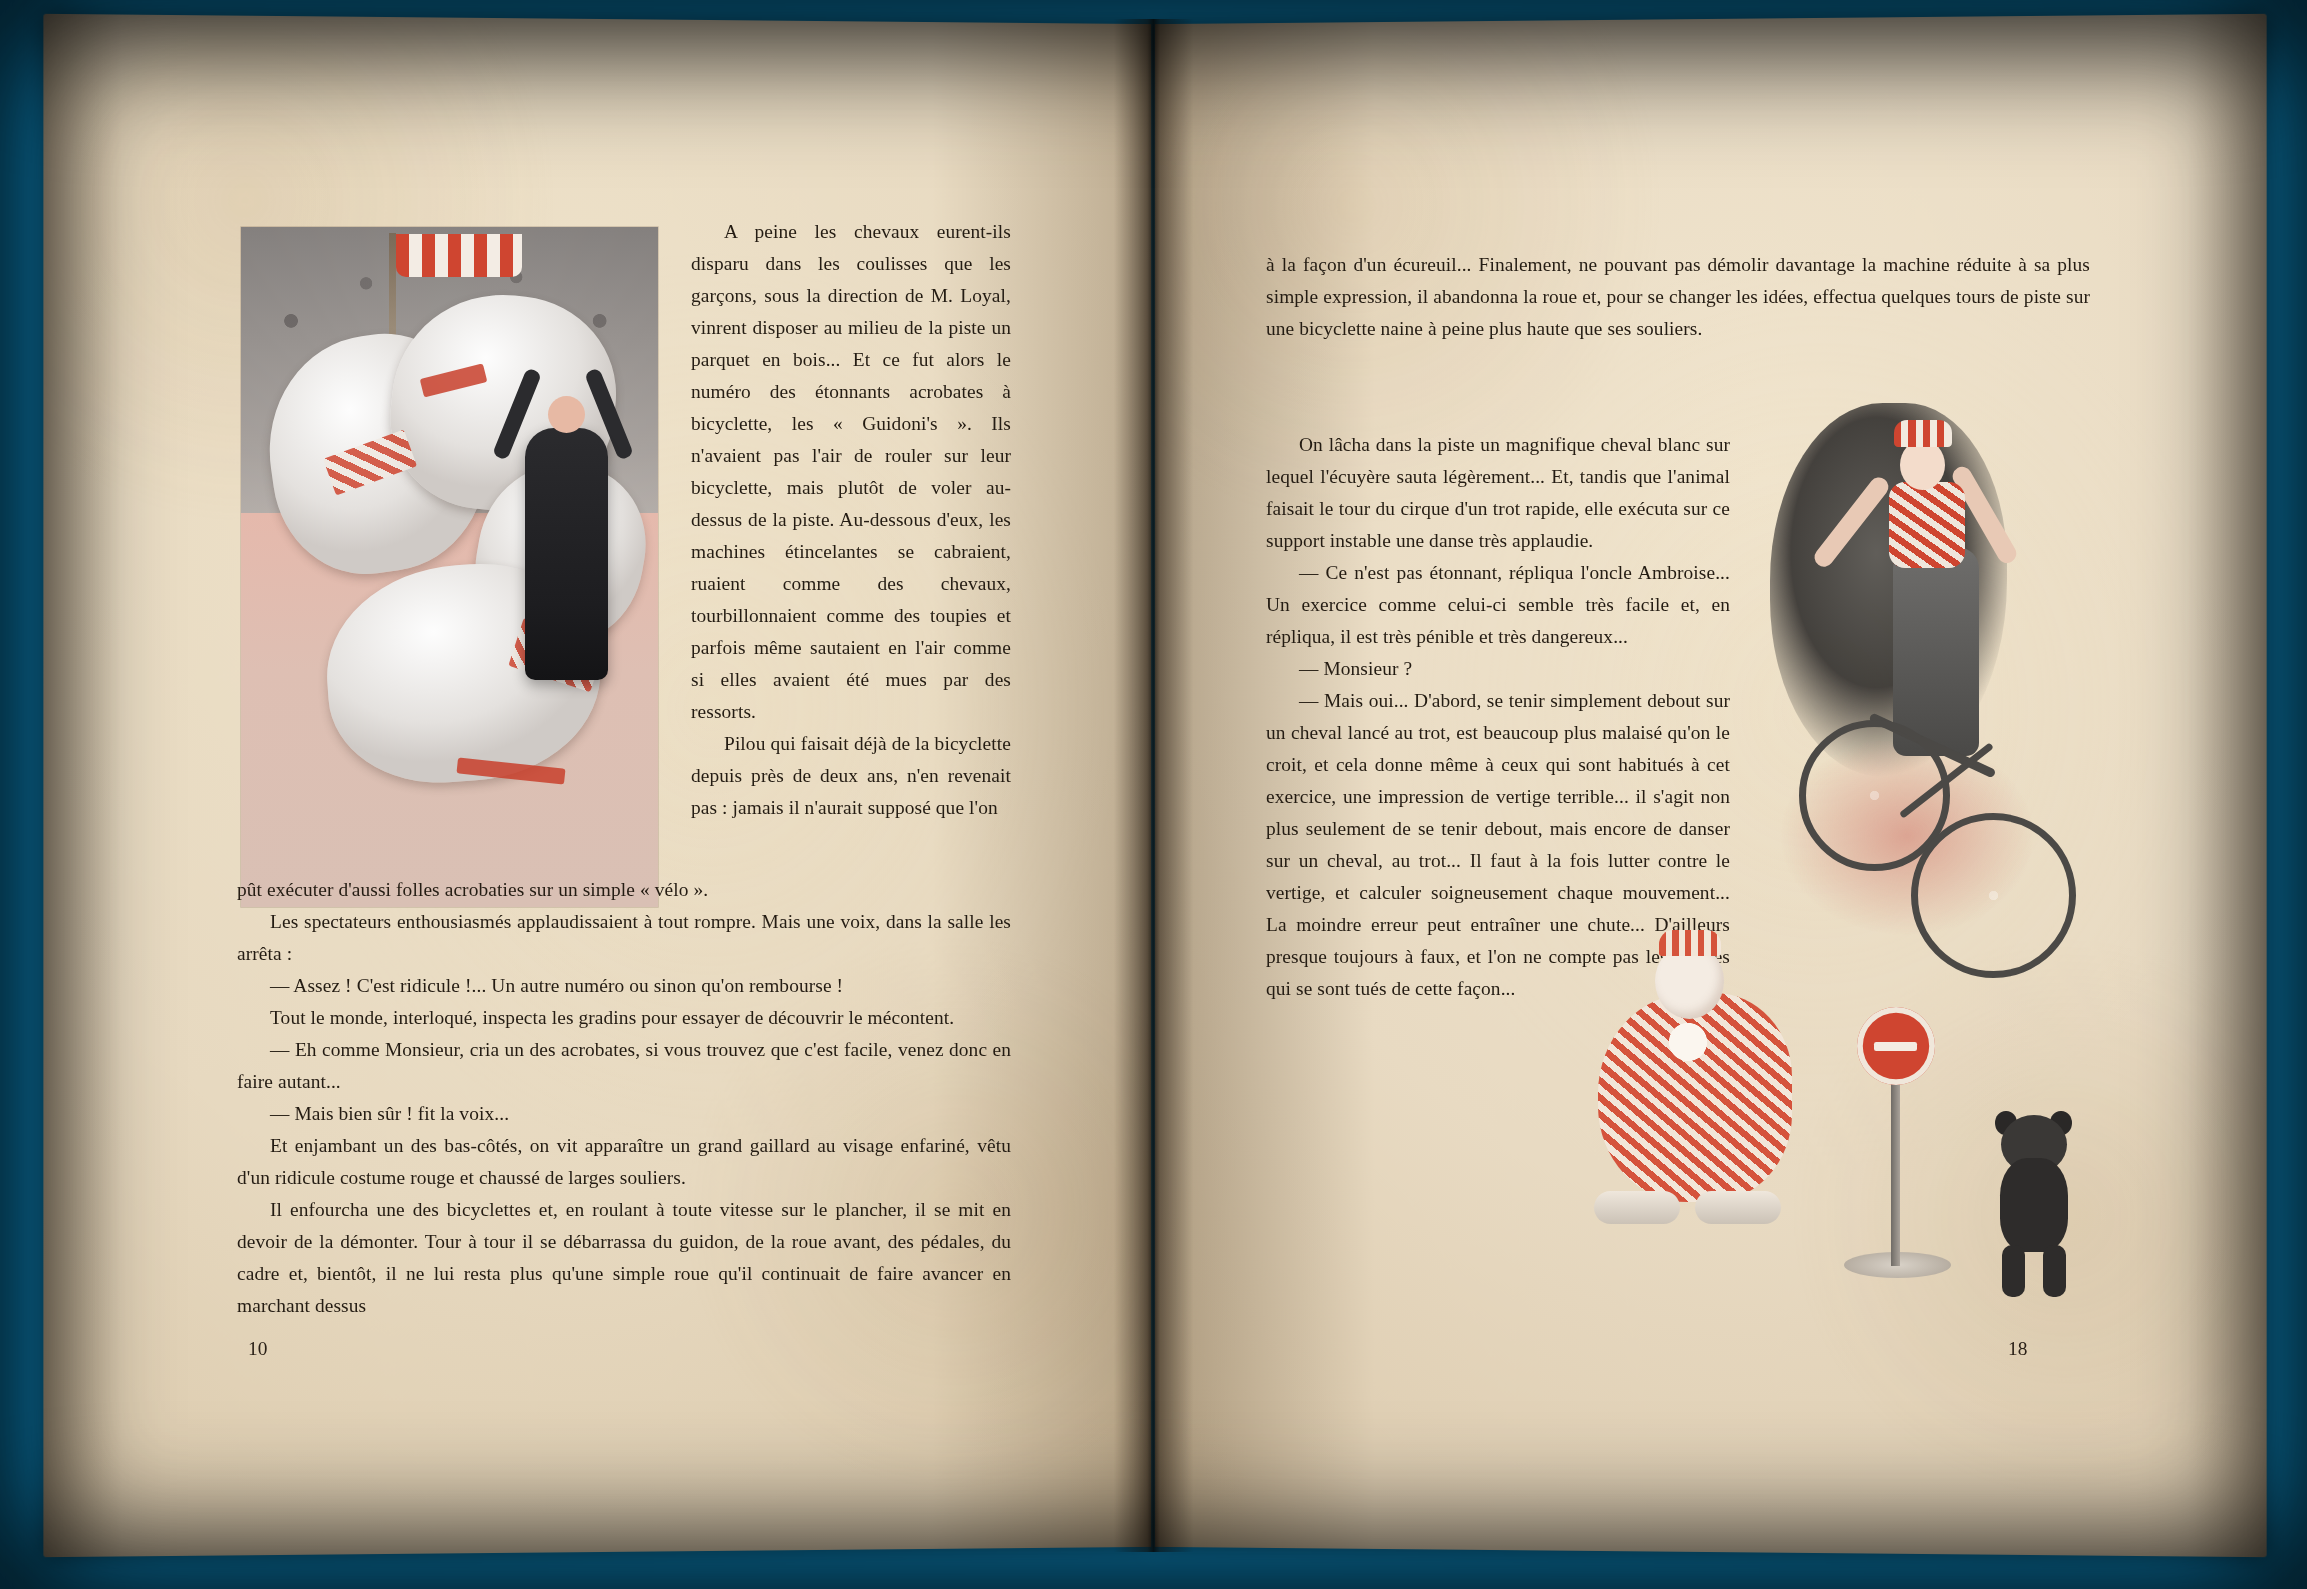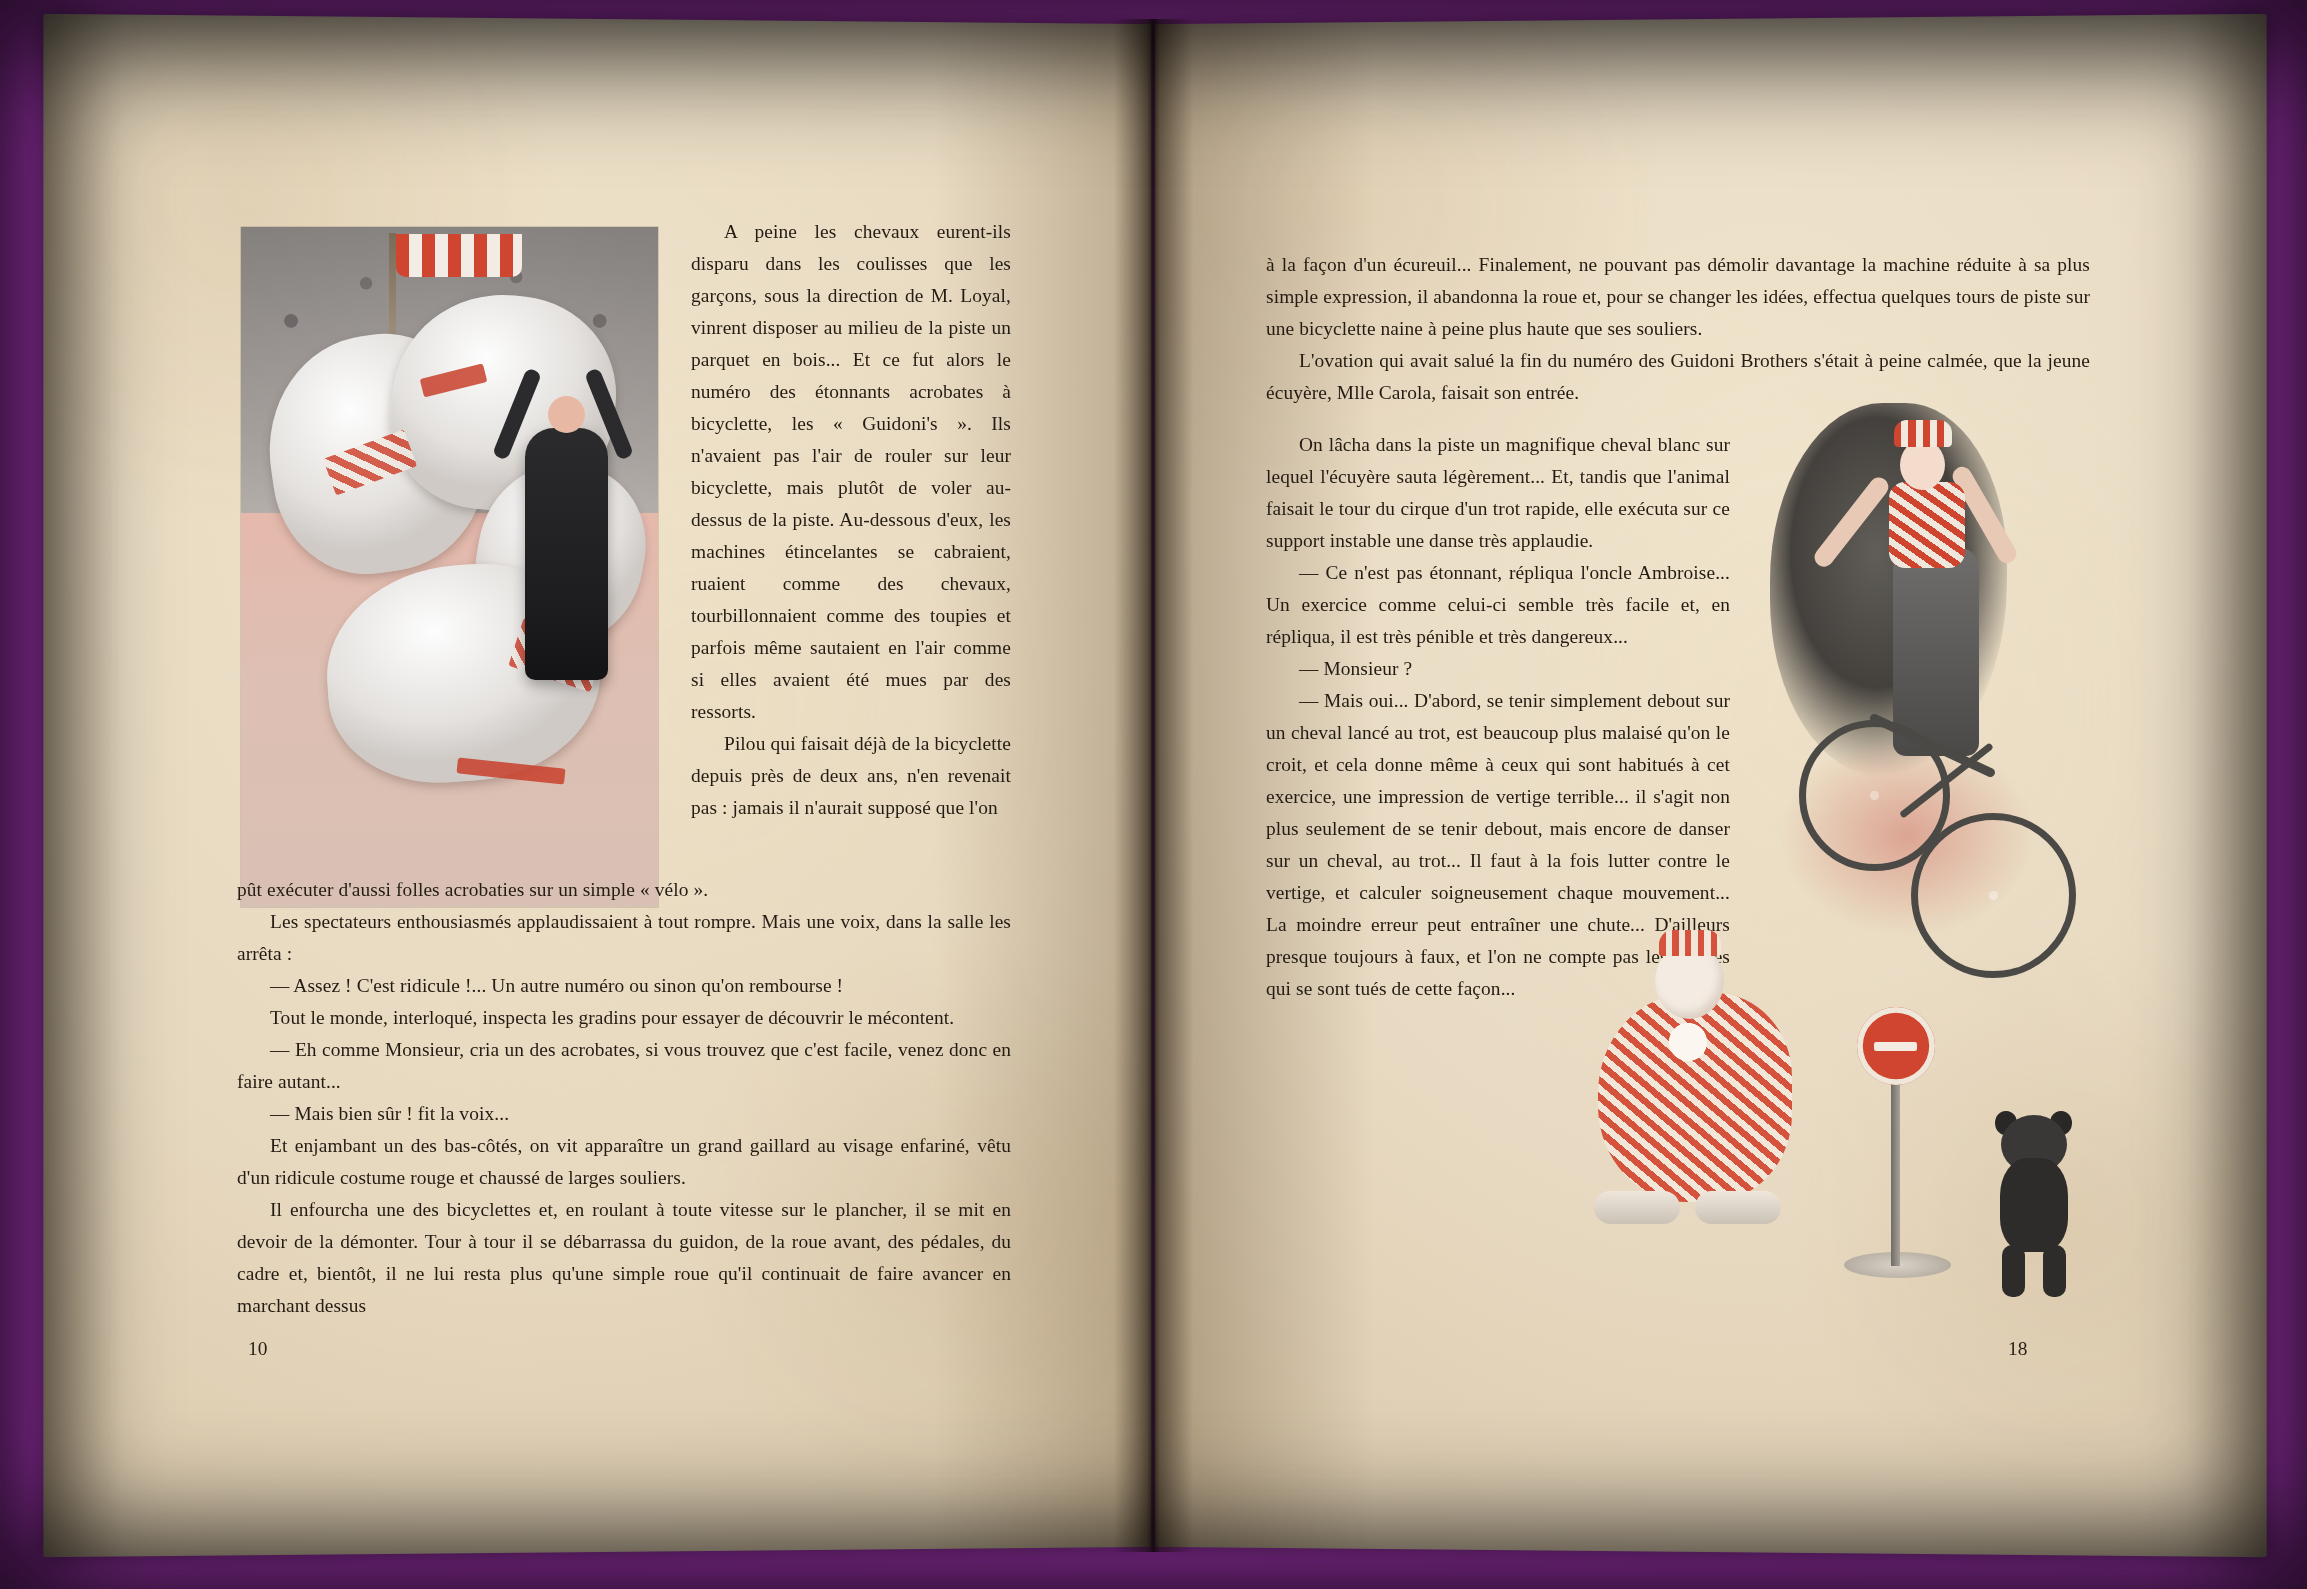--- a/index.html
+++ b/index.html
@@ -10,21 +10,21 @@
   body {
     width: 2307px;
     height: 1590px;
     overflow: hidden;
     font-family: "Liberation Serif", serif;
   }
 
   #book {
     position: absolute;
     inset: 0;
-    background: #d946ef;
+    background: #0ea5e9;
   }
 
   
   .page {
     position: absolute;
     top: 18.7px;
     height: 1533px;
     background:
       radial-gradient(120% 90% at 50% 20%, #ecdfc6 0%, #e6d8be 45%, #ddcdb0 78%, #d2c0a2 100%);
     box-shadow: 0 0 21.6px rgba(0,0,0,0.55);
@@ -385,21 +385,20 @@
     <p class="ind">— Eh comme Monsieur, cria un des acrobates, si vous trouvez que c'est facile, venez donc en faire autant...</p>
     <p class="ind">— Mais bien sûr ! fit la voix...</p>
     <p class="ind">Et enjambant un des bas-côtés, on vit apparaître un grand gaillard au visage enfariné, vêtu d'un ridicule costume rouge et chaussé de larges souliers.</p>
     <p class="ind">Il enfourcha une des bicyclettes et, en roulant à toute vitesse sur le plancher, il se mit en devoir de la démonter. Tour à tour il se débarrassa du guidon, de la roue avant, des pédales, du cadre et, bientôt, il ne lui resta plus qu'une simple roue qu'il continuait de faire avancer en marchant dessus</p>
   </div>
 
   <div id="left-folio">10</div>
 
   <div class="textcol" id="right-col-top">
     <p>à la façon d'un écureuil... Finalement, ne pouvant pas démolir davantage la machine réduite à sa plus simple expression, il abandonna la roue et, pour se changer les idées, effectua quelques tours de piste sur une bicyclette naine à peine plus haute que ses souliers.</p>
-    <p class="ind">L'ovation qui avait salué la fin du numéro des Guidoni Brothers s'était à peine calmée, que la jeune écuyère, Mlle Carola, faisait son entrée.</p>
   </div>
 
   <div class="textcol" id="right-col-narrow">
     <p class="ind">On lâcha dans la piste un magnifique cheval blanc sur lequel l'écuyère sauta légèrement... Et, tandis que l'animal faisait le tour du cirque d'un trot rapide, elle exécuta sur ce support instable une danse très applaudie.</p>
     <p class="ind">— Ce n'est pas étonnant, répliqua l'oncle Ambroise... Un exercice comme celui-ci semble très facile et, en répliqua, il est très pénible et très dangereux...</p>
     <p class="ind">— Monsieur ?</p>
     <p class="ind">— Mais oui... D'abord, se tenir simplement debout sur un cheval lancé au trot, est beaucoup plus malaisé qu'on le croit, et cela donne même à ceux qui sont habitués à cet exercice, une impression de vertige terrible... il s'agit non plus seulement de se tenir debout, mais encore de danser sur un cheval, au trot... Il faut à la fois lutter contre le vertige, et calculer soigneusement chaque mouvement... La moindre erreur peut entraîner une chute... D'ailleurs presque toujours à faux, et l'on ne compte pas les artistes qui se sont tués de cette façon...</p>
   </div>
 
   <div id="right-folio">18</div>

